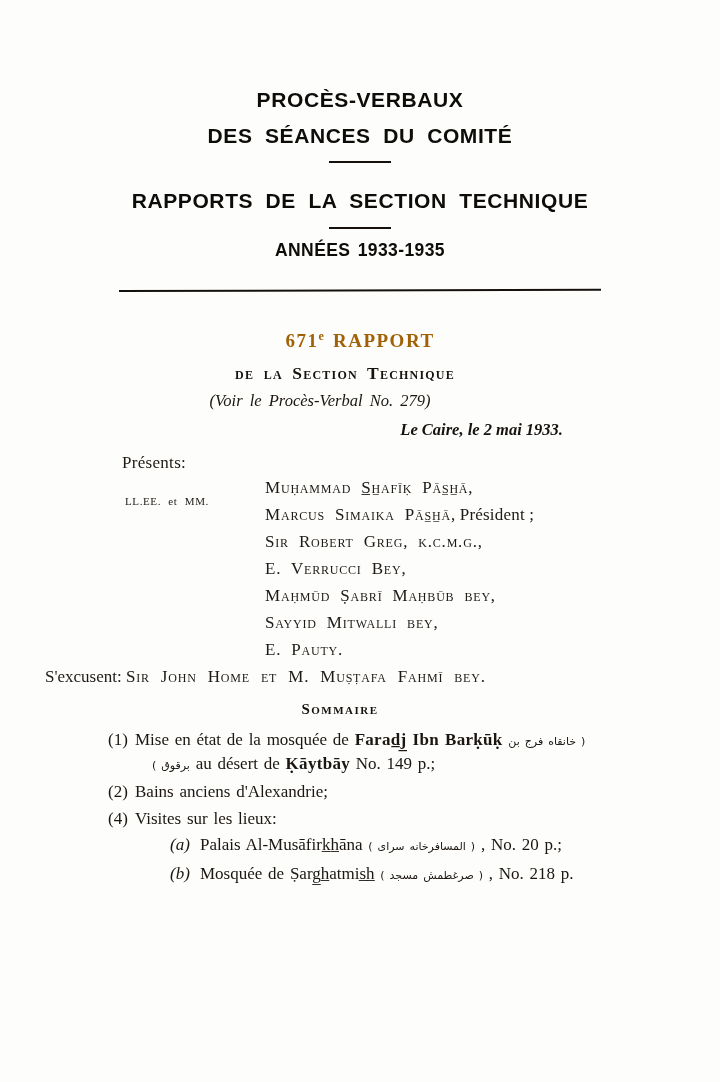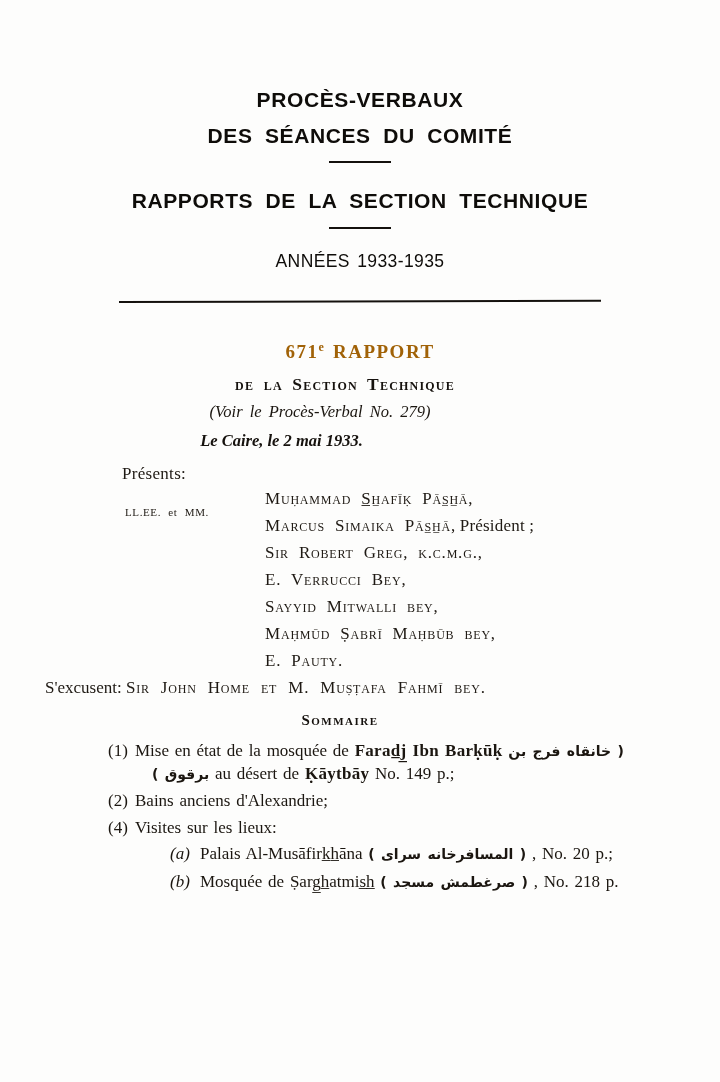--- a/index.html
+++ b/index.html
@@ -16,23 +16,23 @@
   .h1{
     font-family:"Liberation Sans","DejaVu Sans",sans-serif;
     font-weight:700;font-size:21px;line-height:22px;
     letter-spacing:.6px;word-spacing:6px;color:#0e0c09;
   }
   .h1.gap{margin-top:14px;}
   .rule-short{width:62px;height:2px;background:#14110d;margin:14px auto 0;}
   .h1.rapports{margin-top:27px;}
   .rule-short.rs2{margin-top:15px;}
   .h2{
-    margin-top:21px;
+    margin-top:10px;
     font-family:"Liberation Sans","DejaVu Sans",sans-serif;
-    font-weight:400;font-size:17.5px;line-height:22px;
+    font-weight:700;font-size:17.5px;line-height:22px;
     letter-spacing:.4px;word-spacing:2px;color:#0e0c09;
   }
   .rule-long{
     margin-top:29px;margin-left:119px;
     width:482px;height:2px;background:#14110d;
     transform:rotate(-.15deg);transform-origin:left center;
   }
   
   .report-head{text-align:center;}
   .rt{
@@ -43,21 +43,21 @@
   .report-sub{
     position:relative;left:-15px;margin-top:7px;
     font-variant:small-caps;font-weight:700;font-size:17.5px;line-height:24px;
     letter-spacing:1.2px;word-spacing:4px;color:#16120e;
   }
   .report-ref{
     position:relative;left:-40px;margin-top:5px;
     font-style:italic;font-size:16.5px;line-height:22px;word-spacing:3px;color:#1b1610;
   }
   .dateline{
-    margin-top:7px;text-align:center;padding-right:157px;
+    margin-top:7px;text-align:right;padding-right:157px;
     font-style:italic;font-weight:700;font-size:16.5px;line-height:22px;color:#16120e;
   }
   
   .presents{margin:10px 0 0 122px;font-size:17px;line-height:23px;letter-spacing:.3px;}
   .members-block{position:relative;margin-left:125px;padding-left:140px;}
   .prefix{
     position:absolute;left:0;top:14px;font-size:11px;line-height:27px;
     letter-spacing:.6px;word-spacing:4px;
   }
   .member-line{font-size:17px;line-height:27px;white-space:nowrap;}
@@ -74,21 +74,21 @@
   .som-list{margin-top:10px;}
   .s-item{
     margin:0 40px 5px 108px;font-size:17px;line-height:21.5px;
     color:#1b1610;word-spacing:1.5px;
   }
   .s-item .num{display:inline-block;width:27px;}
   .s-item.lvl1{margin-left:170px;}
   .s-item.lvl1 .num{width:30px;font-style:italic;}
   .s-line.cont{padding-left:44px;}
   .seg-b{font-weight:700;letter-spacing:.3px;}
-  .seg-ar{font-family:"DejaVu Sans",sans-serif;font-size:14px;font-weight:bold;}
+  .seg-ar{font-family:"DejaVu Sans",sans-serif;font-size:11px;}
 </style>
 </head>
 <body>
 
 <div class="page">
 
   <div class="doc-header">
     <div class="h1">PROCÈS-VERBAUX</div>
     <div class="h1 gap">DES SÉANCES DU COMITÉ</div>
     <div class="rule-short"></div>
@@ -108,22 +108,22 @@
 
   <div class="attendance">
     <div class="presents">Présents:</div>
     <div class="members-block">
       <span class="prefix">LL.EE. et MM.</span>
       <div id="members-col">
           <div class="member-line"><span class="sc">Muḥammad S̲h̲afīḳ Pās̲h̲ā,</span></div>
           <div class="member-line"><span class="sc">Marcus Simaika Pās̲h̲ā</span><span class="member-rest">, Président ;</span></div>
           <div class="member-line"><span class="sc">Sir Robert Greg, k.c.m.g.,</span></div>
           <div class="member-line"><span class="sc">E. Verrucci Bey,</span></div>
+          <div class="member-line"><span class="sc">Maḥmūd Ṣabrī Maḥbūb bey,</span></div>
           <div class="member-line"><span class="sc">Sayyid Mitwalli bey,</span></div>
-          <div class="member-line"><span class="sc">Maḥmūd Ṣabrī Maḥbūb bey,</span></div>
           <div class="member-line"><span class="sc">E. Pauty.</span></div>
         </div>
     </div>
     <div class="excused">
       <span>S'excusent:</span>
       <span class="sc ex-names">Sir John Home et M. Muṣṭafa Fahmī bey.</span>
     </div>
   </div>
 
   <div class="sommaire">

